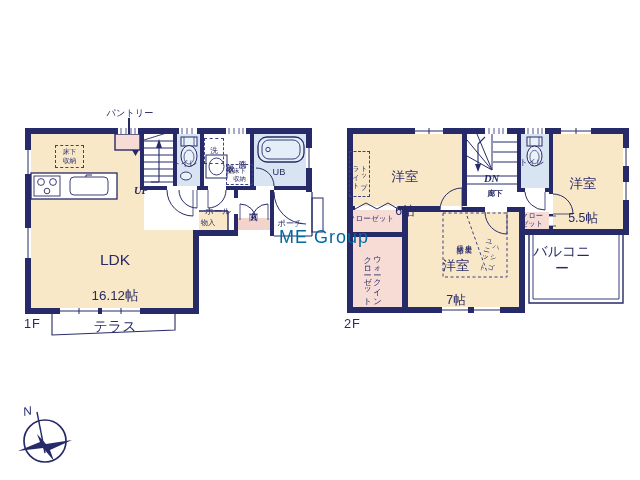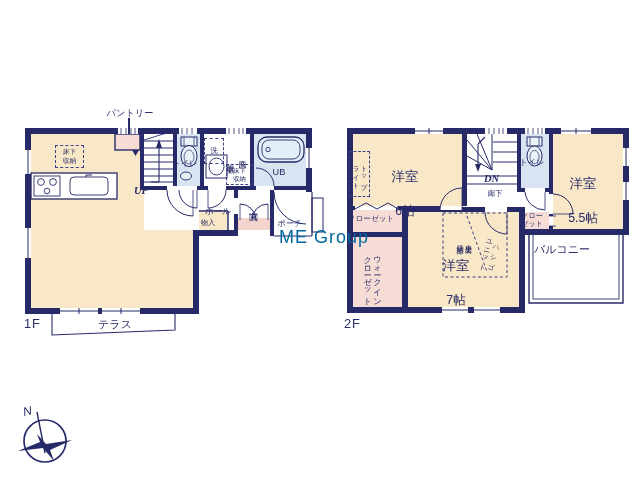--- a/index.html
+++ b/index.html
@@ -2,21 +2,21 @@
 <html><head>
 <meta charset="utf-8">
 <style>
   html,body{margin:0;padding:0;background:#fff;}
   .stage{position:relative;width:640px;height:480px;background:#ffffff;overflow:hidden;
          font-family:"Liberation Sans","DejaVu Sans",sans-serif;color:#272a68;}
   .lbl{position:absolute;color:#272a68;line-height:1.18;white-space:pre-line;text-align:center;font-weight:500;}
   .vert{writing-mode:vertical-rl;text-orientation:mixed;letter-spacing:1px;}
   .dashedbox{border:1px dashed #3c4086;box-sizing:border-box;display:flex;align-items:center;justify-content:center;}
   .fs6{font-size:6.3px;} .fs65{font-size:6.8px;} .fs7{font-size:7.2px;} .fs75{font-size:7.6px;}
-  .fs8{font-size:8.2px;} .fs85{font-size:8.6px;} .fs9{font-size:9.2px;} .fs95{font-size:11px;text-align:center;}
+  .fs8{font-size:8.2px;} .fs85{font-size:8.6px;} .fs9{font-size:9.2px;} .fs95{font-size:14px;text-align:center;}
   .fs12{font-size:12.4px;} .fs13{font-size:13.4px;} .fs15{font-size:15.5px;}
   .updn{font-family:"Liberation Serif","DejaVu Serif",serif;font-style:italic;font-weight:700;font-size:10.5px;}
   .floortag{font-size:12.8px;font-weight:400;letter-spacing:1px;}
   .watermark{position:absolute;color:#0369a1;font-size:18px;letter-spacing:1px;font-weight:400;}
   .leader{position:absolute;width:1.5px;background:#272a68;}
   svg{position:absolute;}
 </style>
 </head>
 <body>
 
@@ -238,20 +238,24 @@
     <g stroke="#3c4086" stroke-width="1" stroke-dasharray="3,2.5" fill="none">
       <rect x="98" y="89" width="64" height="64"></rect>
       <path d="M122,92 L142,148"></path>
     </g>
   </svg>
 
   <div class="lbl fs9" style="left:98px;top:108px;width:64px;">パントリー</div>
   <div class="leader" style="left:128px;top:118px;height:16px;"></div>
   <div class="lbl fs65 dashedbox" style="left:55px;top:145px;width:29px;height:23px;">床下
 収納</div>
+  <div class="lbl" style="left:60px;top:232px;width:110px;">
+    <div class="fs15">LDK</div>
+    <div class="fs13">16.12帖</div>
+  </div>
   <div class="lbl updn" style="left:134px;top:185px;font-style:italic;">UP</div>
   <div class="lbl fs8" style="left:170px;top:159px;width:30px;">トイレ</div>
   <div class="lbl fs75 dashedbox" style="left:204px;top:138px;width:20px;height:26px;">洗</div>
   <div class="lbl vert fs75" style="left:225px;top:136px;height:46px;">脱衣室</div>
   <div class="lbl vert fs75" style="left:237px;top:138px;height:34px;">洗面</div>
   <div class="lbl fs6 dashedbox" style="left:226px;top:164px;width:27px;height:21px;">床下
 収納</div>
   <div class="lbl fs9" style="left:268px;top:167px;width:22px;">UB</div>
   <div class="lbl fs85" style="left:198px;top:194px;width:40px;margin-top:12px;">ホール</div>
   <div class="lbl vert fs85" style="left:249px;top:189px;height:34px;">玄関</div>
@@ -260,21 +264,21 @@
   <div class="lbl fs95" style="left:85px;top:318px;width:60px;">テラス</div>
   <div class="lbl floortag" style="left:24px;top:316px;">1F</div>
 
   <div class="lbl" style="left:374px;top:150px;width:62px;">
     <div class="fs13">洋室</div>
     <div class="fs12">6帖</div>
   </div>
   <div class="lbl vert fs65 dashedbox" style="left:349px;top:151px;width:21px;height:46px;">トップ
 ライト</div>
   <div class="lbl updn" style="left:484px;top:173px;">DN</div>
-  <div class="lbl fs75" style="left:477px;top:190px;width:36px;">廊下</div>
+  <div class="lbl fs75" style="left:477px;top:190px;width:36px;font-weight:bold;">廊下</div>
   <div class="lbl fs8" style="left:512px;top:158px;width:40px;">トイレ</div>
   <div class="lbl" style="left:550px;top:157px;width:66px;">
     <div class="fs13">洋室</div>
     <div class="fs12">5.5帖</div>
   </div>
   <div class="lbl fs75" style="left:342px;top:215px;width:58px;">クローゼット</div>
   <div class="lbl vert fs8" style="left:362px;top:240px;height:72px;">ウォークイン
 クローゼット</div>
   <div class="lbl" style="left:426px;top:239px;width:60px;">
     <div class="fs13">洋室</div>

